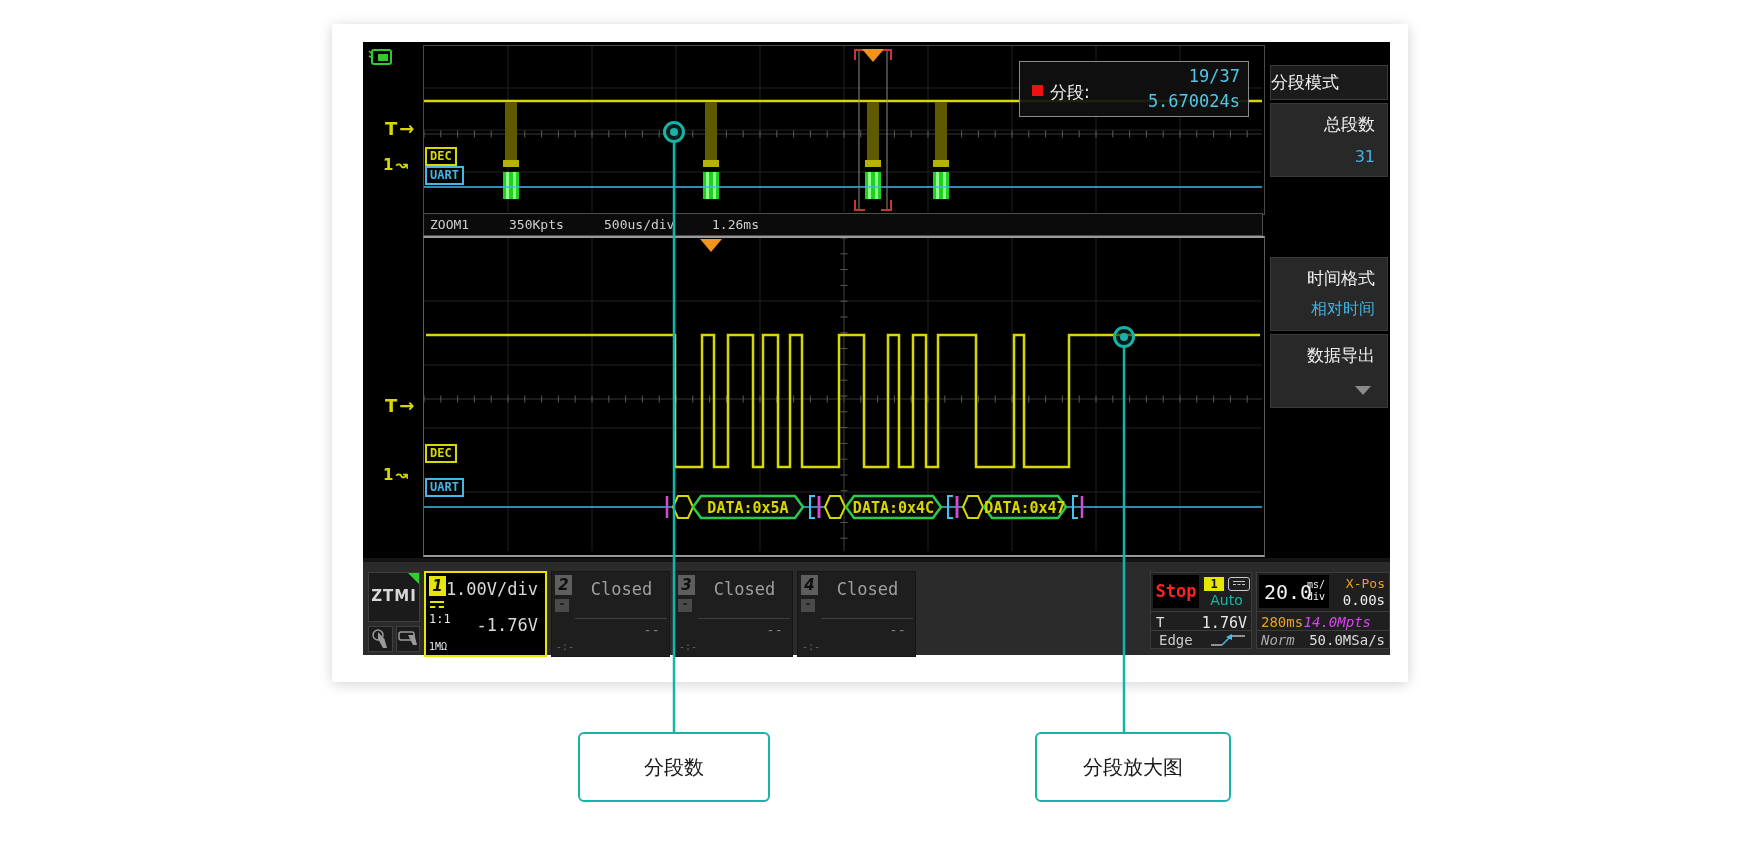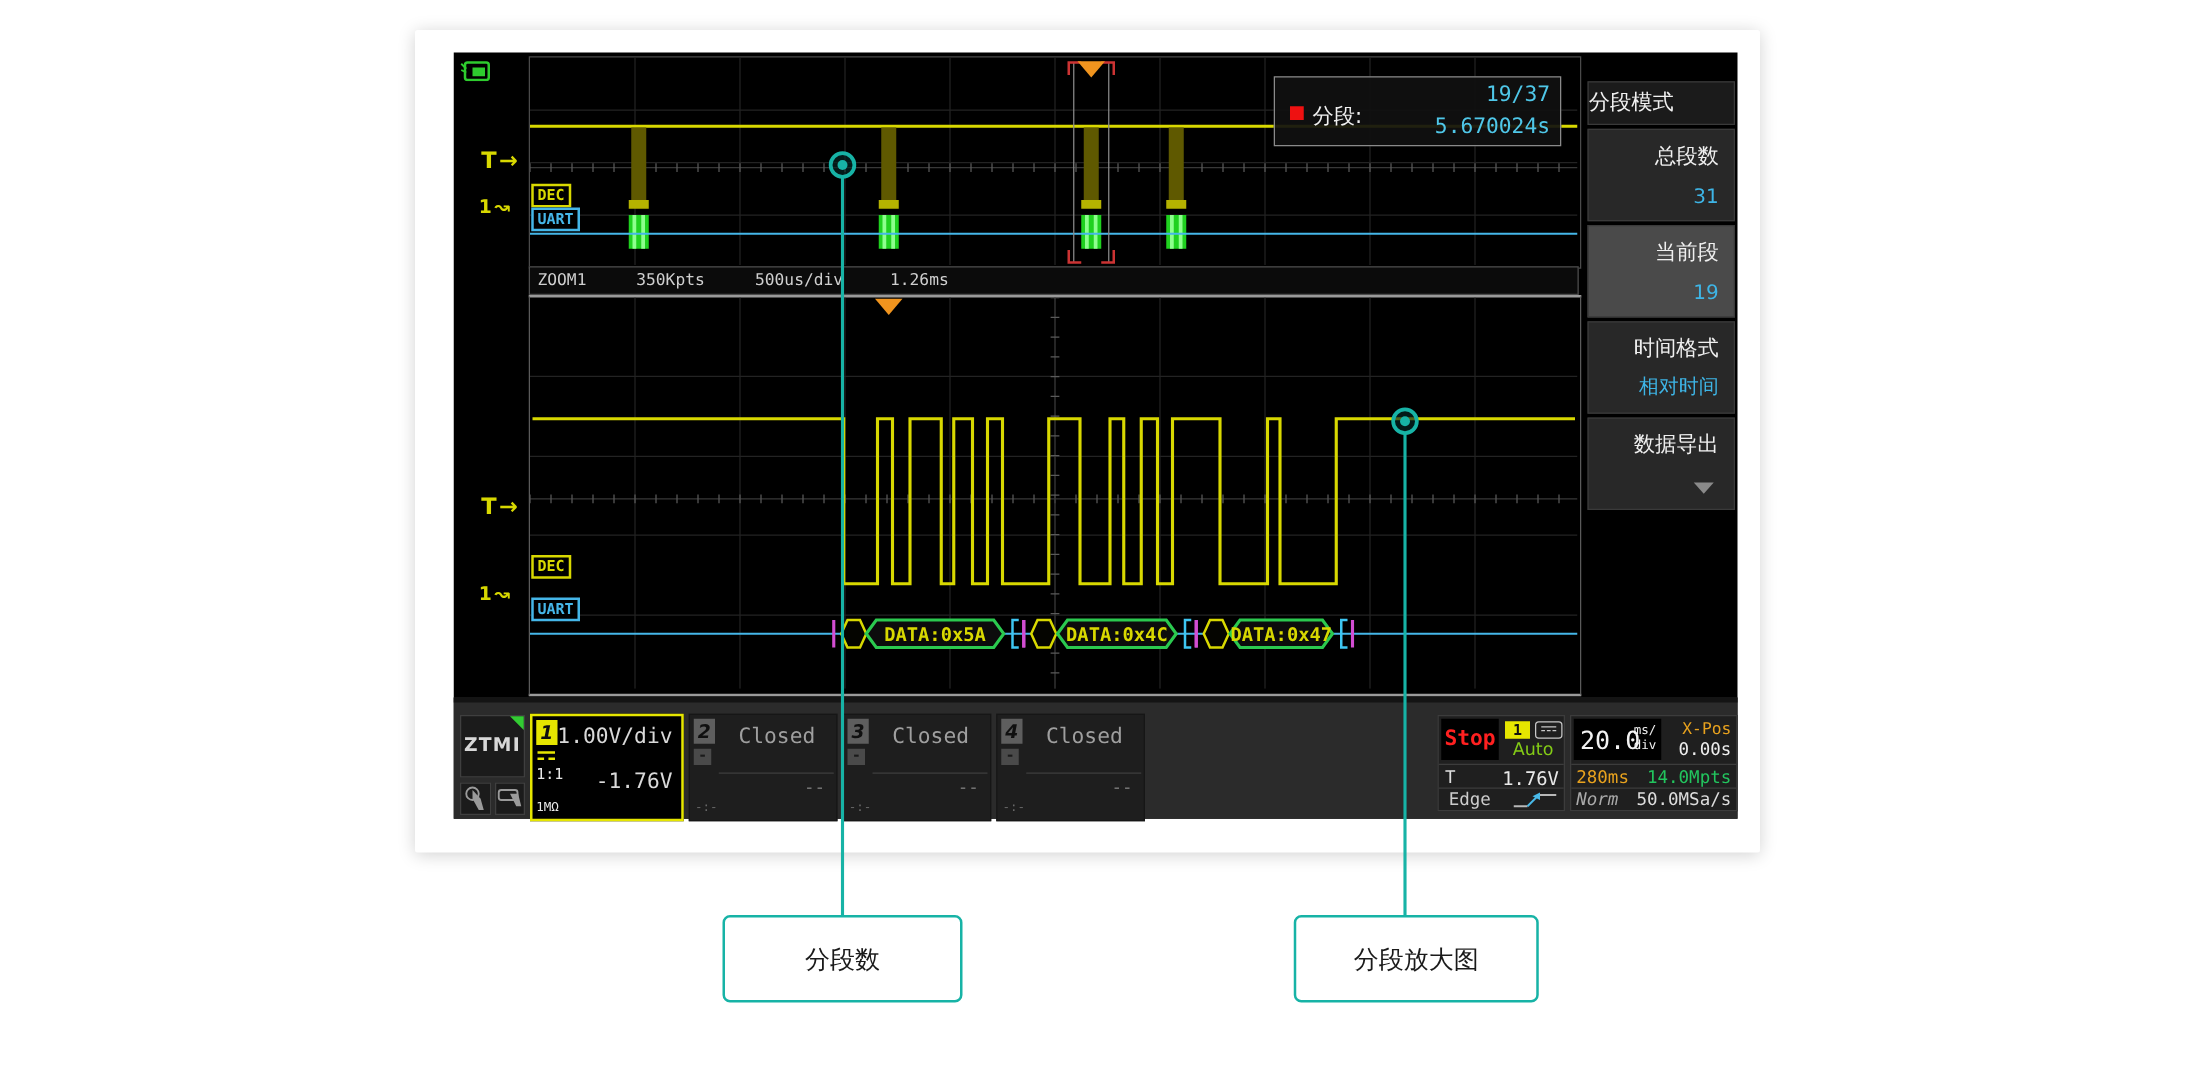--- a/index.html
+++ b/index.html
@@ -309,24 +309,20 @@
       </div>
       <div class="tagbox tag-uart" style="left:62px;top:436px;">UART</div>
 
       <div class="sidebar-item" style="top:23px;height:35px;background:#1b1b1b;">
         <div style="text-align:left;line-height:33px;color:#f2f2f2;font-size:17px;">分段模式</div>
       </div>
       <div class="sidebar-item" style="top:61px;height:74px;">
         <div class="lbl">总段数</div>
         <div class="val">31</div>
       </div>
-      <div class="sidebar-item sb-selected" style="top:138px;height:74px;">
-        <div class="lbl">当前段</div>
-        <div class="val">19</div>
-      </div>
       <div class="sidebar-item" style="top:292px;height:74px;">
         <div class="lbl">数据导出</div>
         <div class="abs" style="right:16px;bottom:12px;width:0;height:0;border-left:8px solid transparent;border-right:8px solid transparent;border-top:9px solid #8a8a8a;"></div>
       </div>
       <div class="sidebar-item" style="top:215px;height:74px;">
         <div class="lbl">时间格式</div>
         <div class="val">相对时间</div>
       </div>
 
       <div class="chanbar">
@@ -386,21 +382,21 @@
           <div class="probedash mono">-:-</div>
         </div>
 
         <div class="panel" style="left:787px;width:102px;">
           <div class="abs mono" style="left:2px;top:2px;width:46px;height:33px;background:#000;color:#ff2020;font-weight:bold;font-size:17px;text-align:center;line-height:33px;">Stop</div>
           <div class="abs mono" style="left:53px;top:4px;width:20px;height:14px;background:#e6e600;color:#101010;font-weight:bold;font-size:12px;text-align:center;line-height:14px;">1</div>
           <div class="abs" style="left:77px;top:4px;width:22px;height:14px;border:1px solid #c8c8c8;border-radius:3px;box-sizing:border-box;">
             <div style="width:12px;height:0;border-top:1.5px solid #c8c8c8;margin:3px auto 2px;"></div>
             <div style="width:12px;height:0;border-top:1.5px dashed #c8c8c8;margin:0 auto;"></div>
           </div>
-          <div class="abs" style="left:52px;top:19px;width:47px;text-align:center;color:#84cc16;font-size:14px;">Auto</div>
+          <div class="abs" style="left:52px;top:19px;width:47px;text-align:center;color:#14b8a6;font-size:14px;">Auto</div>
           <div class="abs" style="left:0;top:38px;width:100px;border-top:1px solid #3c3c3c;"></div>
           <div class="abs mono" style="left:5px;top:41px;color:#dddddd;font-size:14px;">T</div>
           <div class="abs mono" style="right:4px;top:41px;color:#e8e8e8;font-size:15px;">1.76V</div>
           <div class="abs" style="left:0;top:57px;width:100px;border-top:1px solid #3c3c3c;"></div>
           <div class="abs mono" style="left:8px;top:59px;color:#cccccc;font-size:14px;">Edge</div>
           <svg class="abs" style="right:4px;top:60px;" width="38" height="14" viewBox="0 0 38 14">
             <path d="M2 12 H13 M23 3 H36" stroke="#b8b8b8" stroke-width="1.5" fill="none"></path>
             <path d="M13 12 L21 4" stroke="#49b9e8" stroke-width="1.5" fill="none"></path>
             <path d="M17 4 L23 1 L23 7 Z" fill="#49b9e8"></path>
           </svg>
@@ -409,21 +405,21 @@
         <div class="panel" style="left:893px;width:134px;">
           <div class="abs" style="left:2px;top:2px;width:70px;height:33px;background:#000;">
             <span class="mono" style="position:absolute;left:5px;top:5px;color:#f2f2f2;font-size:20px;">20.0</span>
             <span class="mono" style="position:absolute;right:4px;top:4px;color:#f2f2f2;font-size:10px;">ms/</span>
             <span class="mono" style="position:absolute;right:4px;top:16px;color:#f2f2f2;font-size:10px;">div</span>
           </div>
           <div class="abs mono" style="right:4px;top:3px;color:#e8a21e;font-size:13px;">X-Pos</div>
           <div class="abs mono" style="right:4px;top:19px;color:#eeeeee;font-size:14px;">0.00s</div>
           <div class="abs" style="left:0;top:38px;width:132px;border-top:1px solid #3c3c3c;"></div>
           <div class="abs mono" style="left:4px;top:41px;color:#e8a21e;font-size:14px;">280ms</div>
-          <div class="abs mono" style="right:4px;top:41px;color:#22c55e;font-size:14px;">14.0Mpts</div>
+          <div class="abs mono" style="right:18px;top:41px;color:#d946ef;font-size:14px;font-style:italic;">14.0Mpts</div>
           <div class="abs" style="left:0;top:57px;width:132px;border-top:1px solid #3c3c3c;"></div>
           <div class="abs mono" style="left:4px;top:59px;color:#aaaaaa;font-size:14px;font-style:italic;">Norm</div>
           <div class="abs mono" style="right:4px;top:59px;color:#dddddd;font-size:14px;">50.0MSa/s</div>
         </div>
       </div>
     </div>
   </div>
 
   <svg class="zz" style="left:0;top:0;pointer-events:none;" width="1760" height="860">
     <g>

